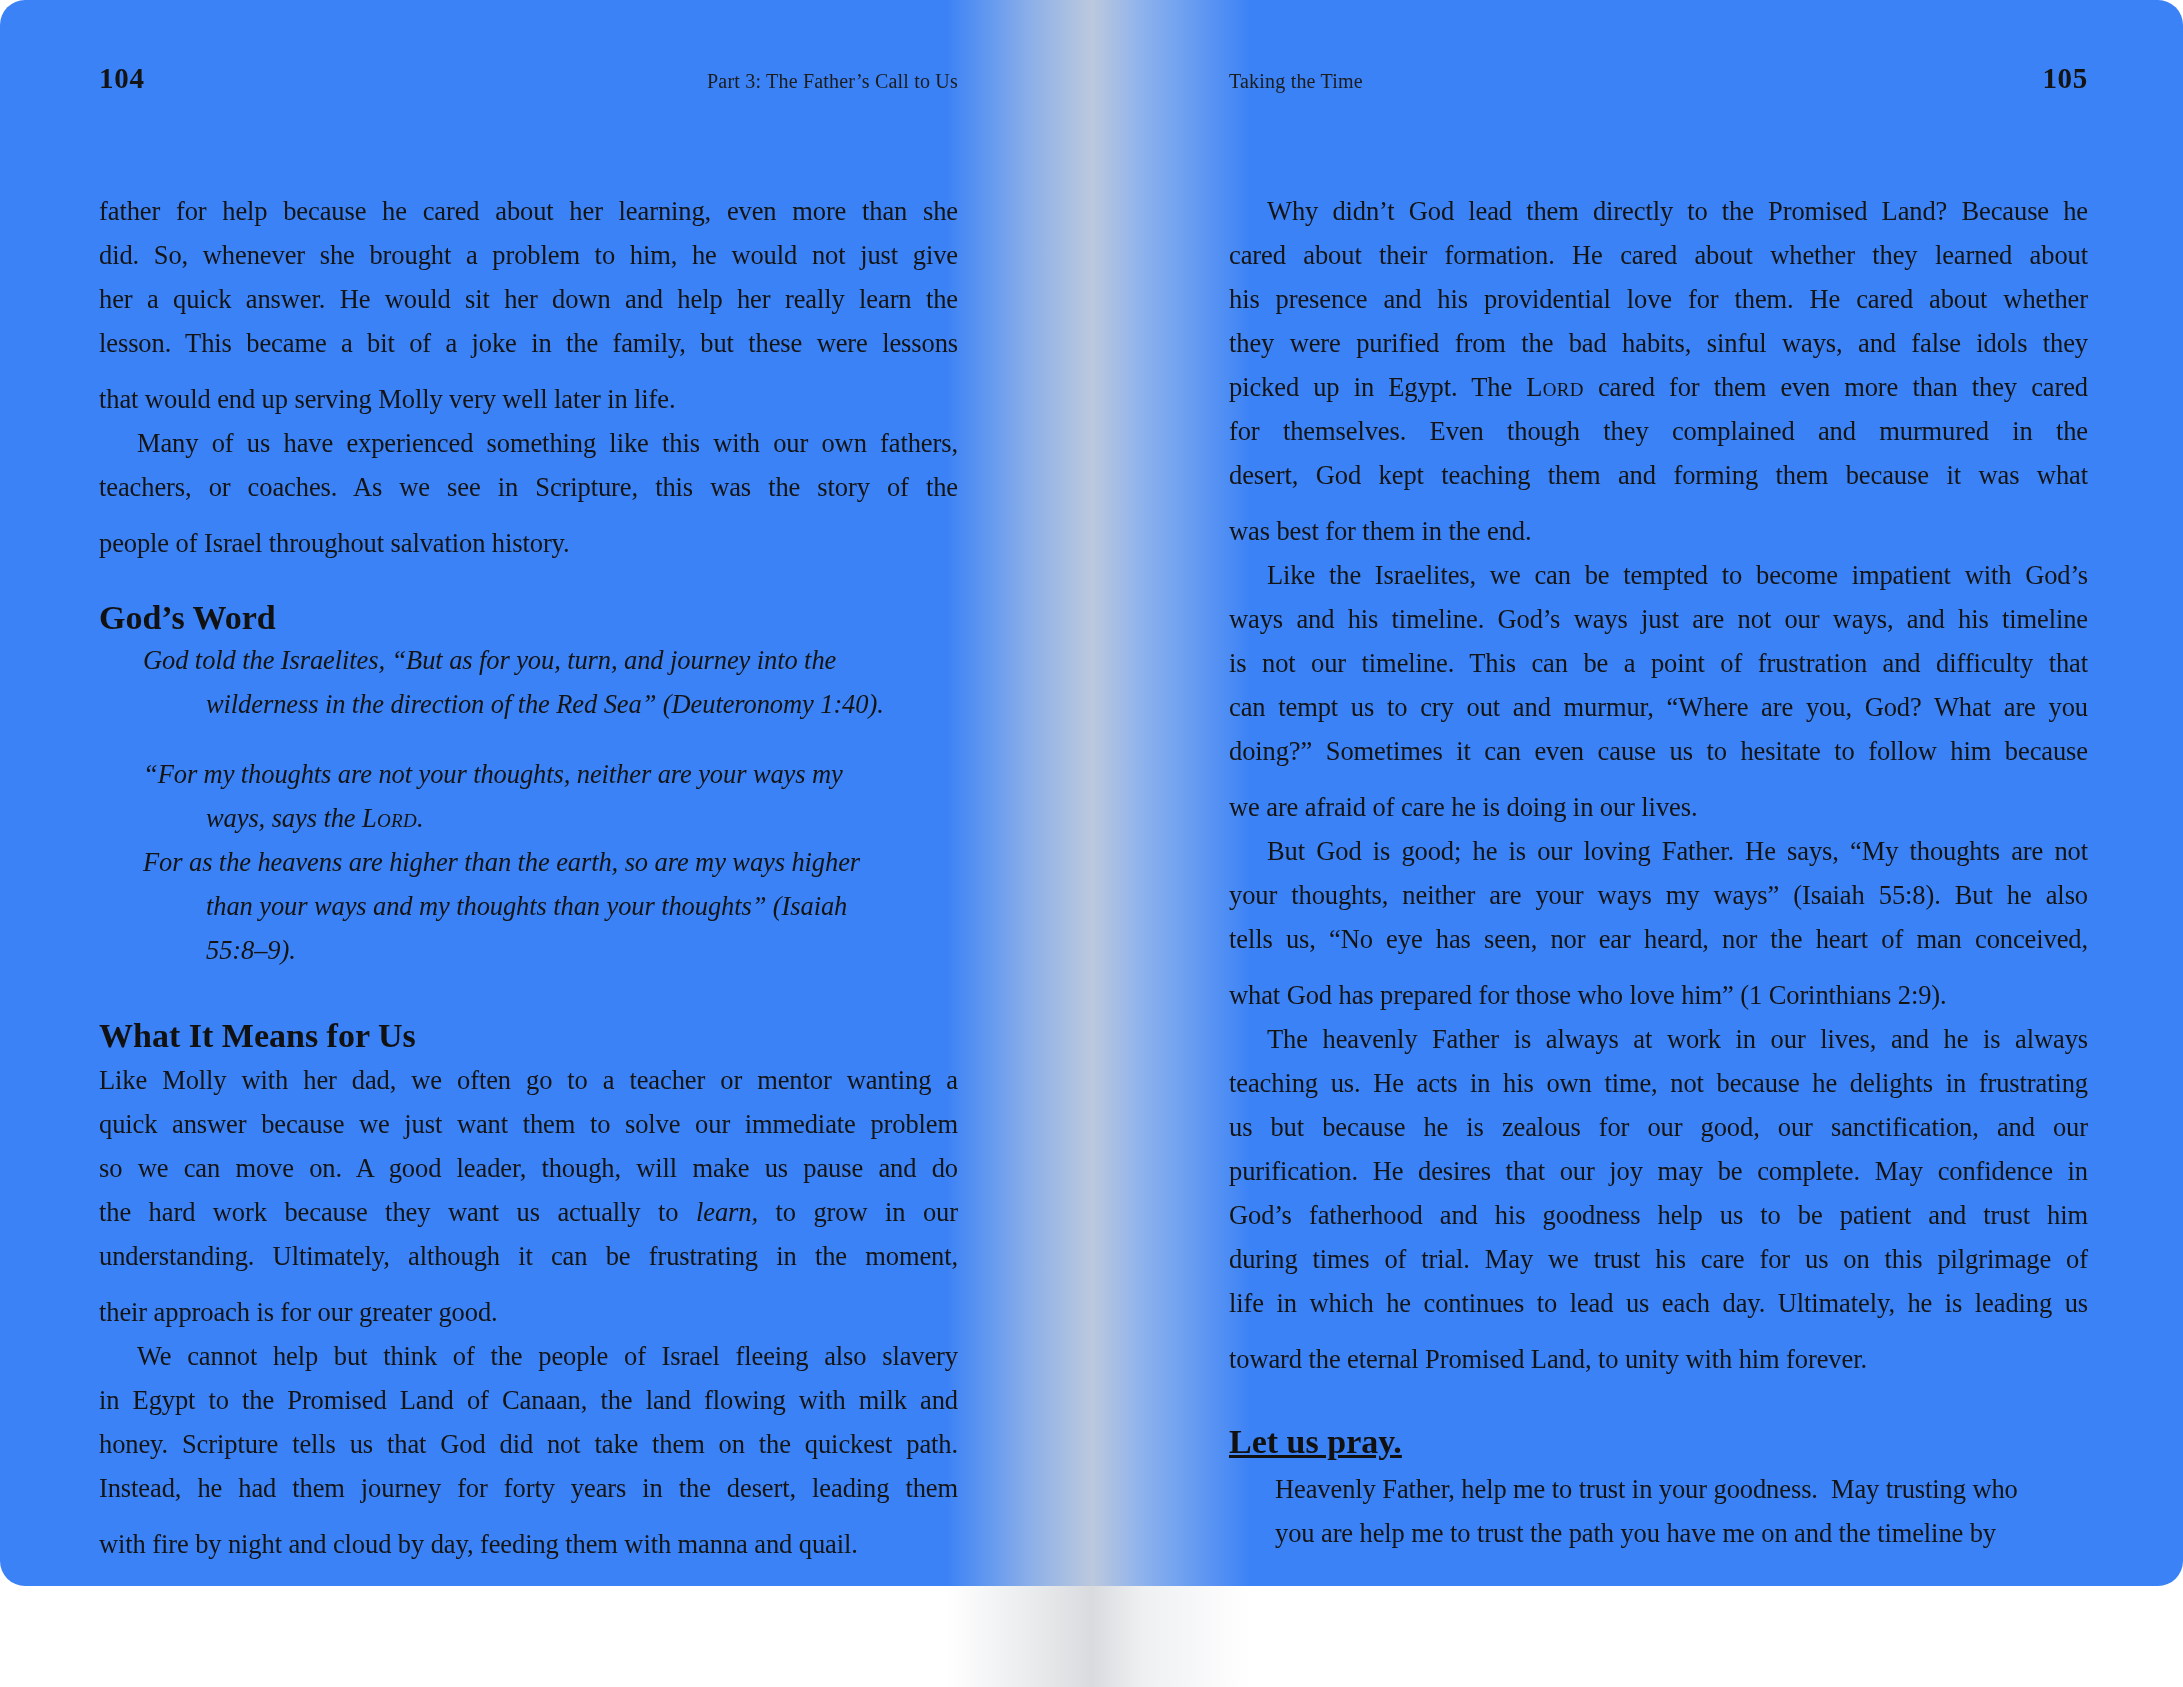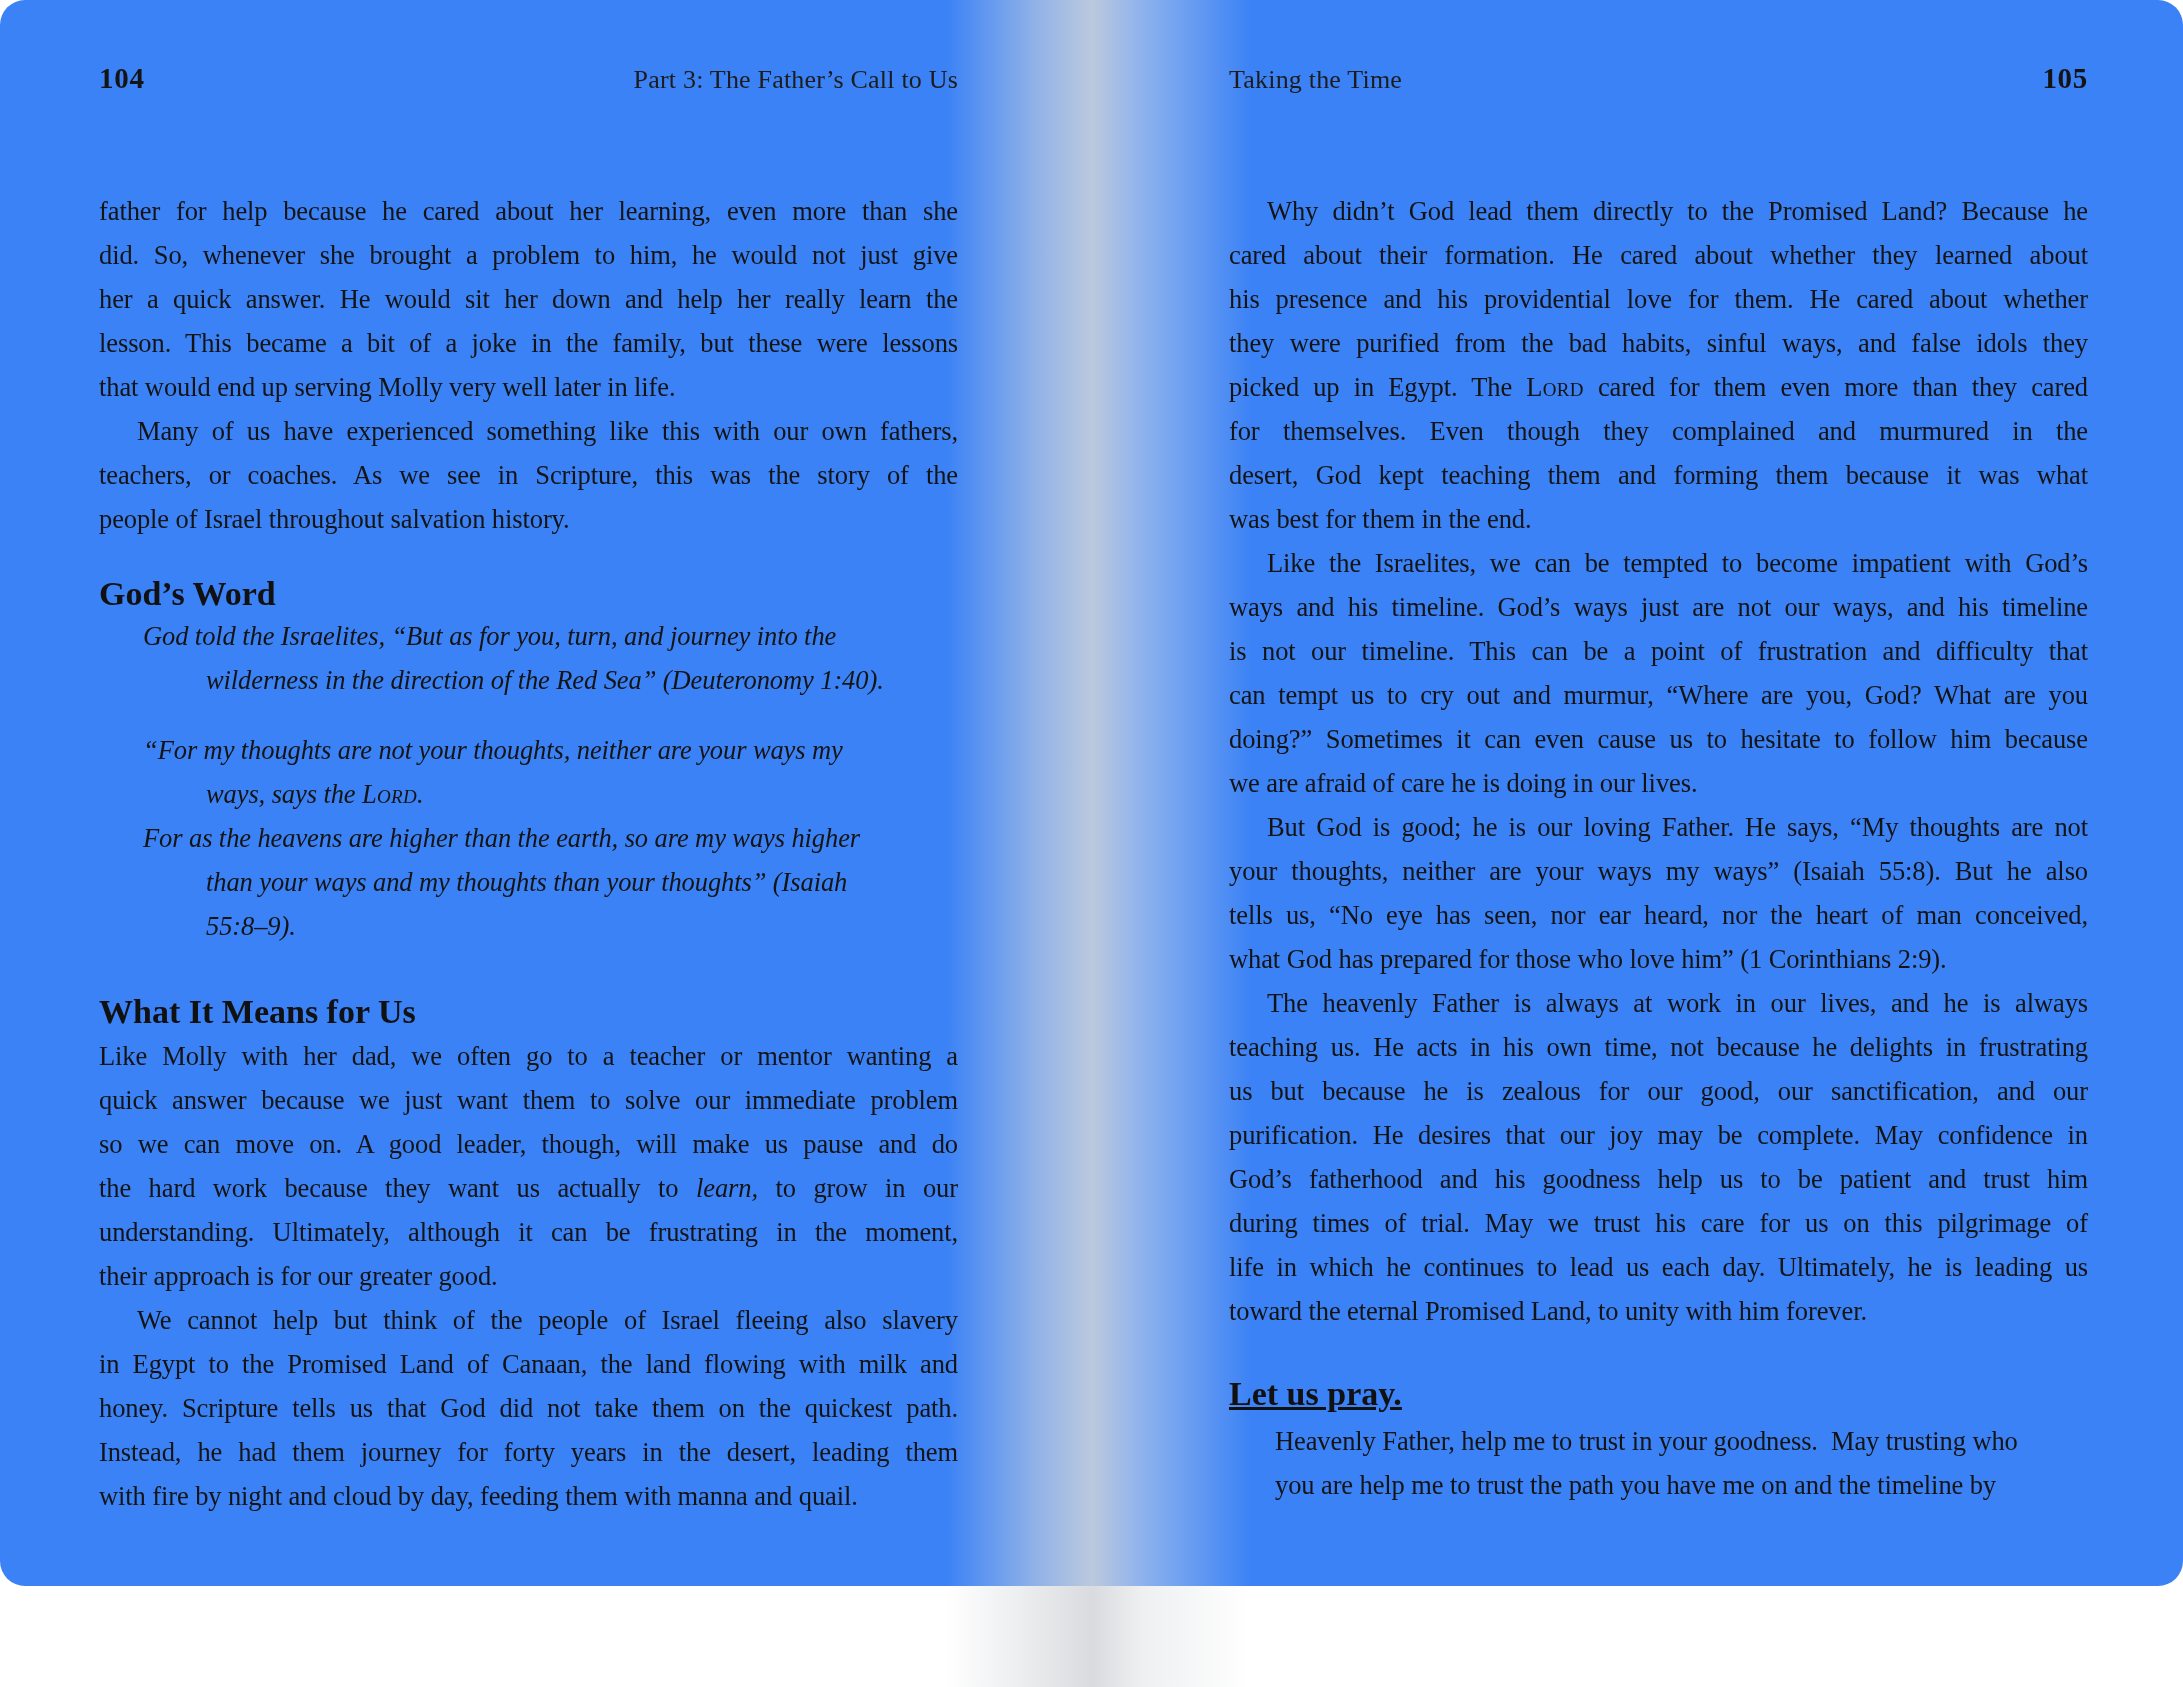--- a/index.html
+++ b/index.html
@@ -47,42 +47,42 @@
     align-items: baseline;
     justify-content: space-between;
   }
   .folio {
     font-size: 29px;
     font-weight: 700;
     letter-spacing: 0.7px;
     line-height: 34px;
   }
   .running-header {
-    font-size: 26px;
+    font-size: 20px;
     letter-spacing: 0.2px;
     line-height: 34px;
     color: #1c1c1c;
   }
 
   .body-col {
     position: absolute;
     left: 0; top: 189px;
     width: 100%;
   }
 
   .line {
     display: block;
     line-height: 44px;
     font-size: 26.5px;
     letter-spacing: -0.1px;
     white-space: normal;
   }
   
   .para .line { text-align: justify; text-align-last: justify; }
-  .para .line:last-child { text-align: right; text-align-last: left; }
+  .para .line:last-child { text-align: right; text-align-last: left; margin-top: 12px; }
   .para.indent .line:first-child { text-indent: 38px; }
 
   
   .quote .line {
     font-style: italic;
     text-align: left; text-align-last: left;
     padding-left: 44px;
   }
   .quote .line.cont { padding-left: 107px; }
   .quote.stanza-gap { margin-top: 26px; }

